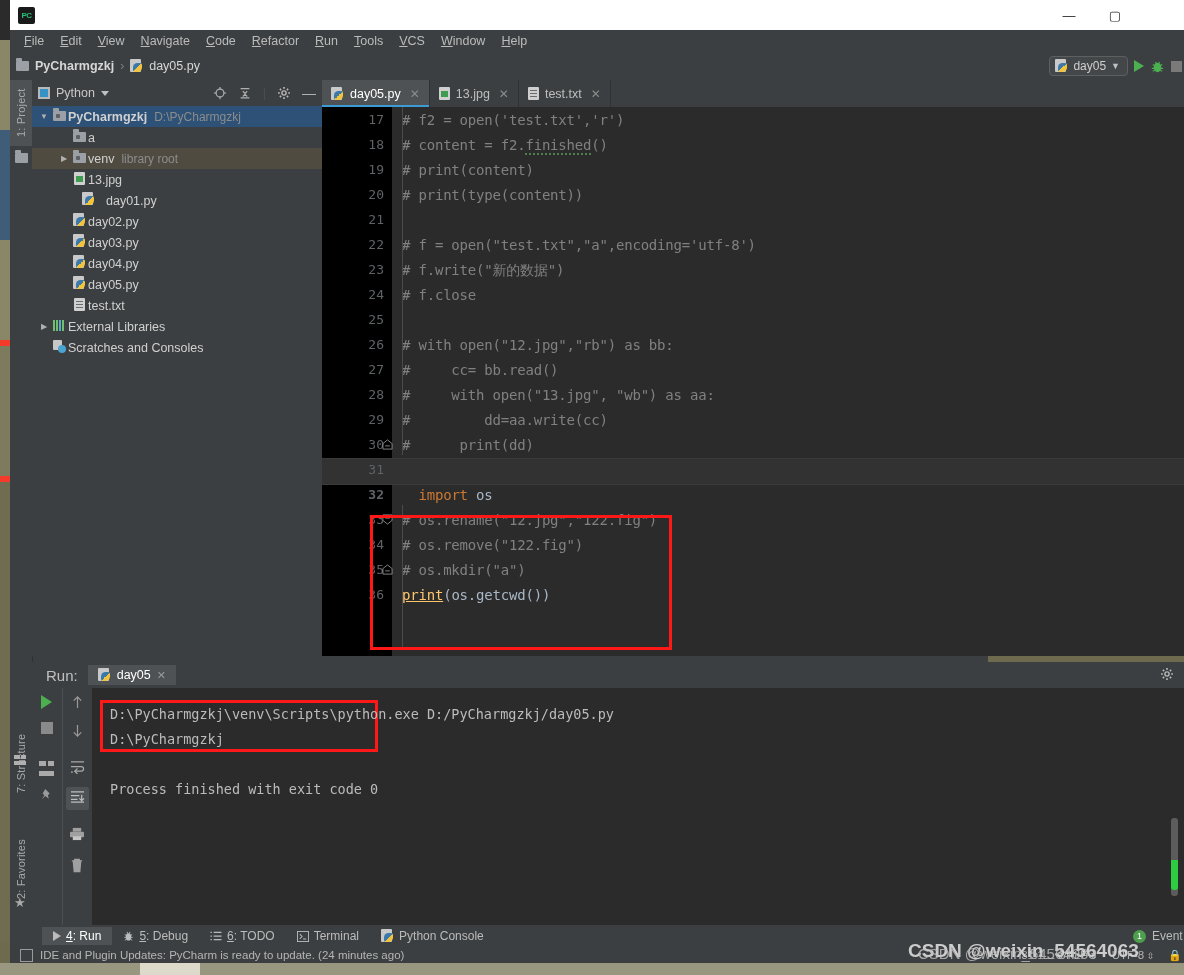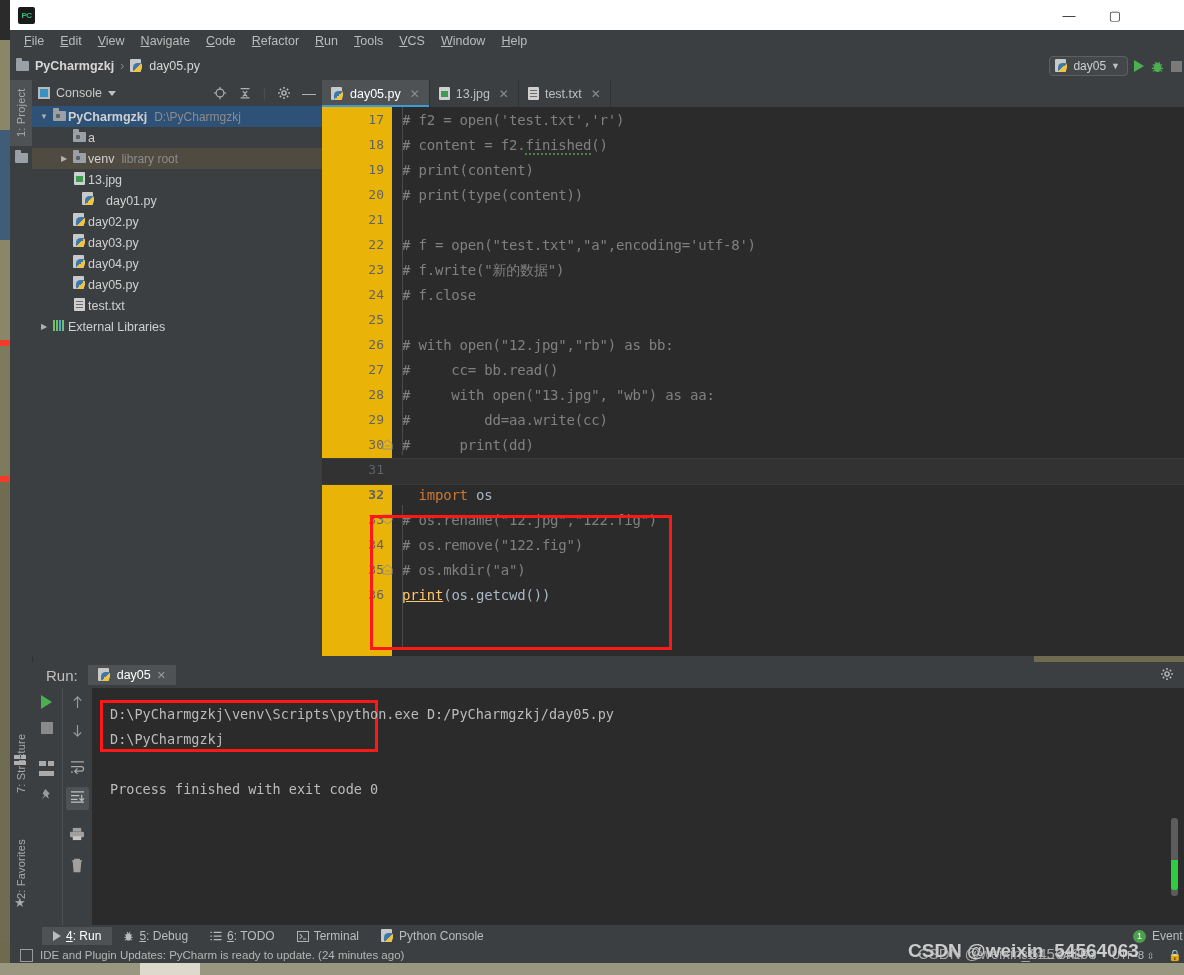--- a/index.html
+++ b/index.html
@@ -27,21 +27,20 @@
   .bd-b6 { position:absolute; left:0; top:346px; width:14px; height:130px; background:#7d7a5e;}
   .bd-b7 { position:absolute; left:0; top:476px; width:14px; height:6px;  background:#f43b2a;}
   .bd-b8 { position:absolute; left:0; top:482px; width:14px; height:460px; background:#6f6c52;}
   .bd-bot{ position:absolute; left:0; top:963px; width:1184px; height:12px; background:#9a9781;}
   .bd-bot2{position:absolute; left:140px; top:963px; width:60px; height:12px; background:#dedacb;}
 
   
   .window {
     position:absolute; left:10px; top:0; width:978px; height:963px;
     background:#3c3f41;
-    padding-left:46px;
   }
 
   
   .titlebar {
     position:absolute; left:0; top:0; width:1174px; height:30px;
     background:#ffffff; display:flex; align-items:center;
   }
   .title-ico {
     width:17px; height:17px; margin-left:8px; margin-right:8px;
     background:#1a1a1a; border-radius:2px;
@@ -135,21 +134,21 @@
   .sci::after{content:"";position:absolute;left:5px;top:5px;width:8px;height:8px;border-radius:50%;background:#4aa3d0;}
 
   
   .editor { position:absolute; left:312px; top:80px; width:862px; height:576px; background:#2b2b2b; }
   .tabbar { height:27px; background:#3c3f41; display:flex; align-items:stretch; }
   .etab { display:flex; align-items:center; gap:6px; padding:0 9px 0 9px; font-size:12.5px; color:#bfbfbf;
           border-right:1px solid #2f3133; }
   .etab.active { background:#4e5254; color:#ffffff; box-shadow: inset 0 -2px 0 #3d9bd4; }
   .etab .x { color:#8c8c8c; font-size:12px; margin-left:3px; }
   .code-area { position:absolute; left:0; top:27px; width:862px; height:549px; background:#2b2b2b; overflow:hidden; }
-  .gutter { position:absolute; left:0; top:0; width:70px; height:549px; background:#eab308; }
+  .gutter { position:absolute; left:0; top:0; width:70px; height:549px; background:#000000; }
   .gutter-num { position:absolute; right:8px; color:#606366; font-size:13px;
                 font-family:"DejaVu Sans Mono","Liberation Mono",monospace; }
   .fold-mark { position:absolute; left:60px; width:11px; height:11px; }
   .codelines { position:absolute; left:70px; top:0; width:792px; height:549px; }
   .cline { position:absolute; left:10px; white-space:pre;
            font-family:"DejaVu Sans Mono","Liberation Mono",monospace; font-size:14px; letter-spacing:-0.2px; }
   .c-com { color:#808080; }
   .c-kw  { color:#cc7832; }
   .c-fn  { color:#ffc66d;text-decoration:underline; }
   .c-txt { color:#a9b7c6; }
@@ -283,21 +282,21 @@
       <div class="vert-btn" style="top:740px; height:98px;">
         <span>2: Favorites</span>
       </div>
       <div style="position:absolute;left:4px;top:815px;color:#a9a9a9;font-size:13px;">★</div>
     </div>
 
     <div class="projpanel">
       <div class="proj-head">
         <div class="proj-title">
           <span class="blue-sq"></span>
-          <span>Console</span>
+          <span>Python</span>
           <span class="caret-dn"></span>
         </div>
         <div class="proj-actions">
           <svg width="14" height="14" viewBox="0 0 16 16">
             <circle cx="8" cy="8" r="4.5" stroke="#b0b0b0" stroke-width="1.3" fill="none"></circle>
             <path d="M8 1 V4 M8 12 V15 M1 8 H4 M12 8 H15" stroke="#b0b0b0" stroke-width="1.3"></path>
           </svg>
           <svg width="14" height="14" viewBox="0 0 16 16">
             <path d="M3 3 H13 M5.5 6 L8 8.5 L10.5 6 M5.5 12 L8 9.5 L10.5 12 M3 13.5 H13" stroke="#b0b0b0" stroke-width="1.3" fill="none"></path>
           </svg>
@@ -359,20 +358,25 @@
           </div>
           <div class="trow" style="padding-left: 26px;">
             <span class="arrow"></span>
             <span class="ico"><span class="txi"></span></span>
             <span class="">test.txt</span>
           </div>
           <div class="trow" style="padding-left: 6px;">
             <span class="arrow">▶</span>
             <span class="ico"><span class="lbi"></span></span>
             <span class="">External Libraries</span>
+          </div>
+          <div class="trow" style="padding-left: 6px;">
+            <span class="arrow"></span>
+            <span class="ico"><span class="sci"></span></span>
+            <span class="">Scratches and Consoles</span>
           </div>
         </div>
     </div>
 
     <div class="editor">
       <div class="tabbar" id="etabs">
           <div class="etab active">
             <span class="pyi"></span>
             <span>day05.py</span>
             <span class="x">✕</span>

